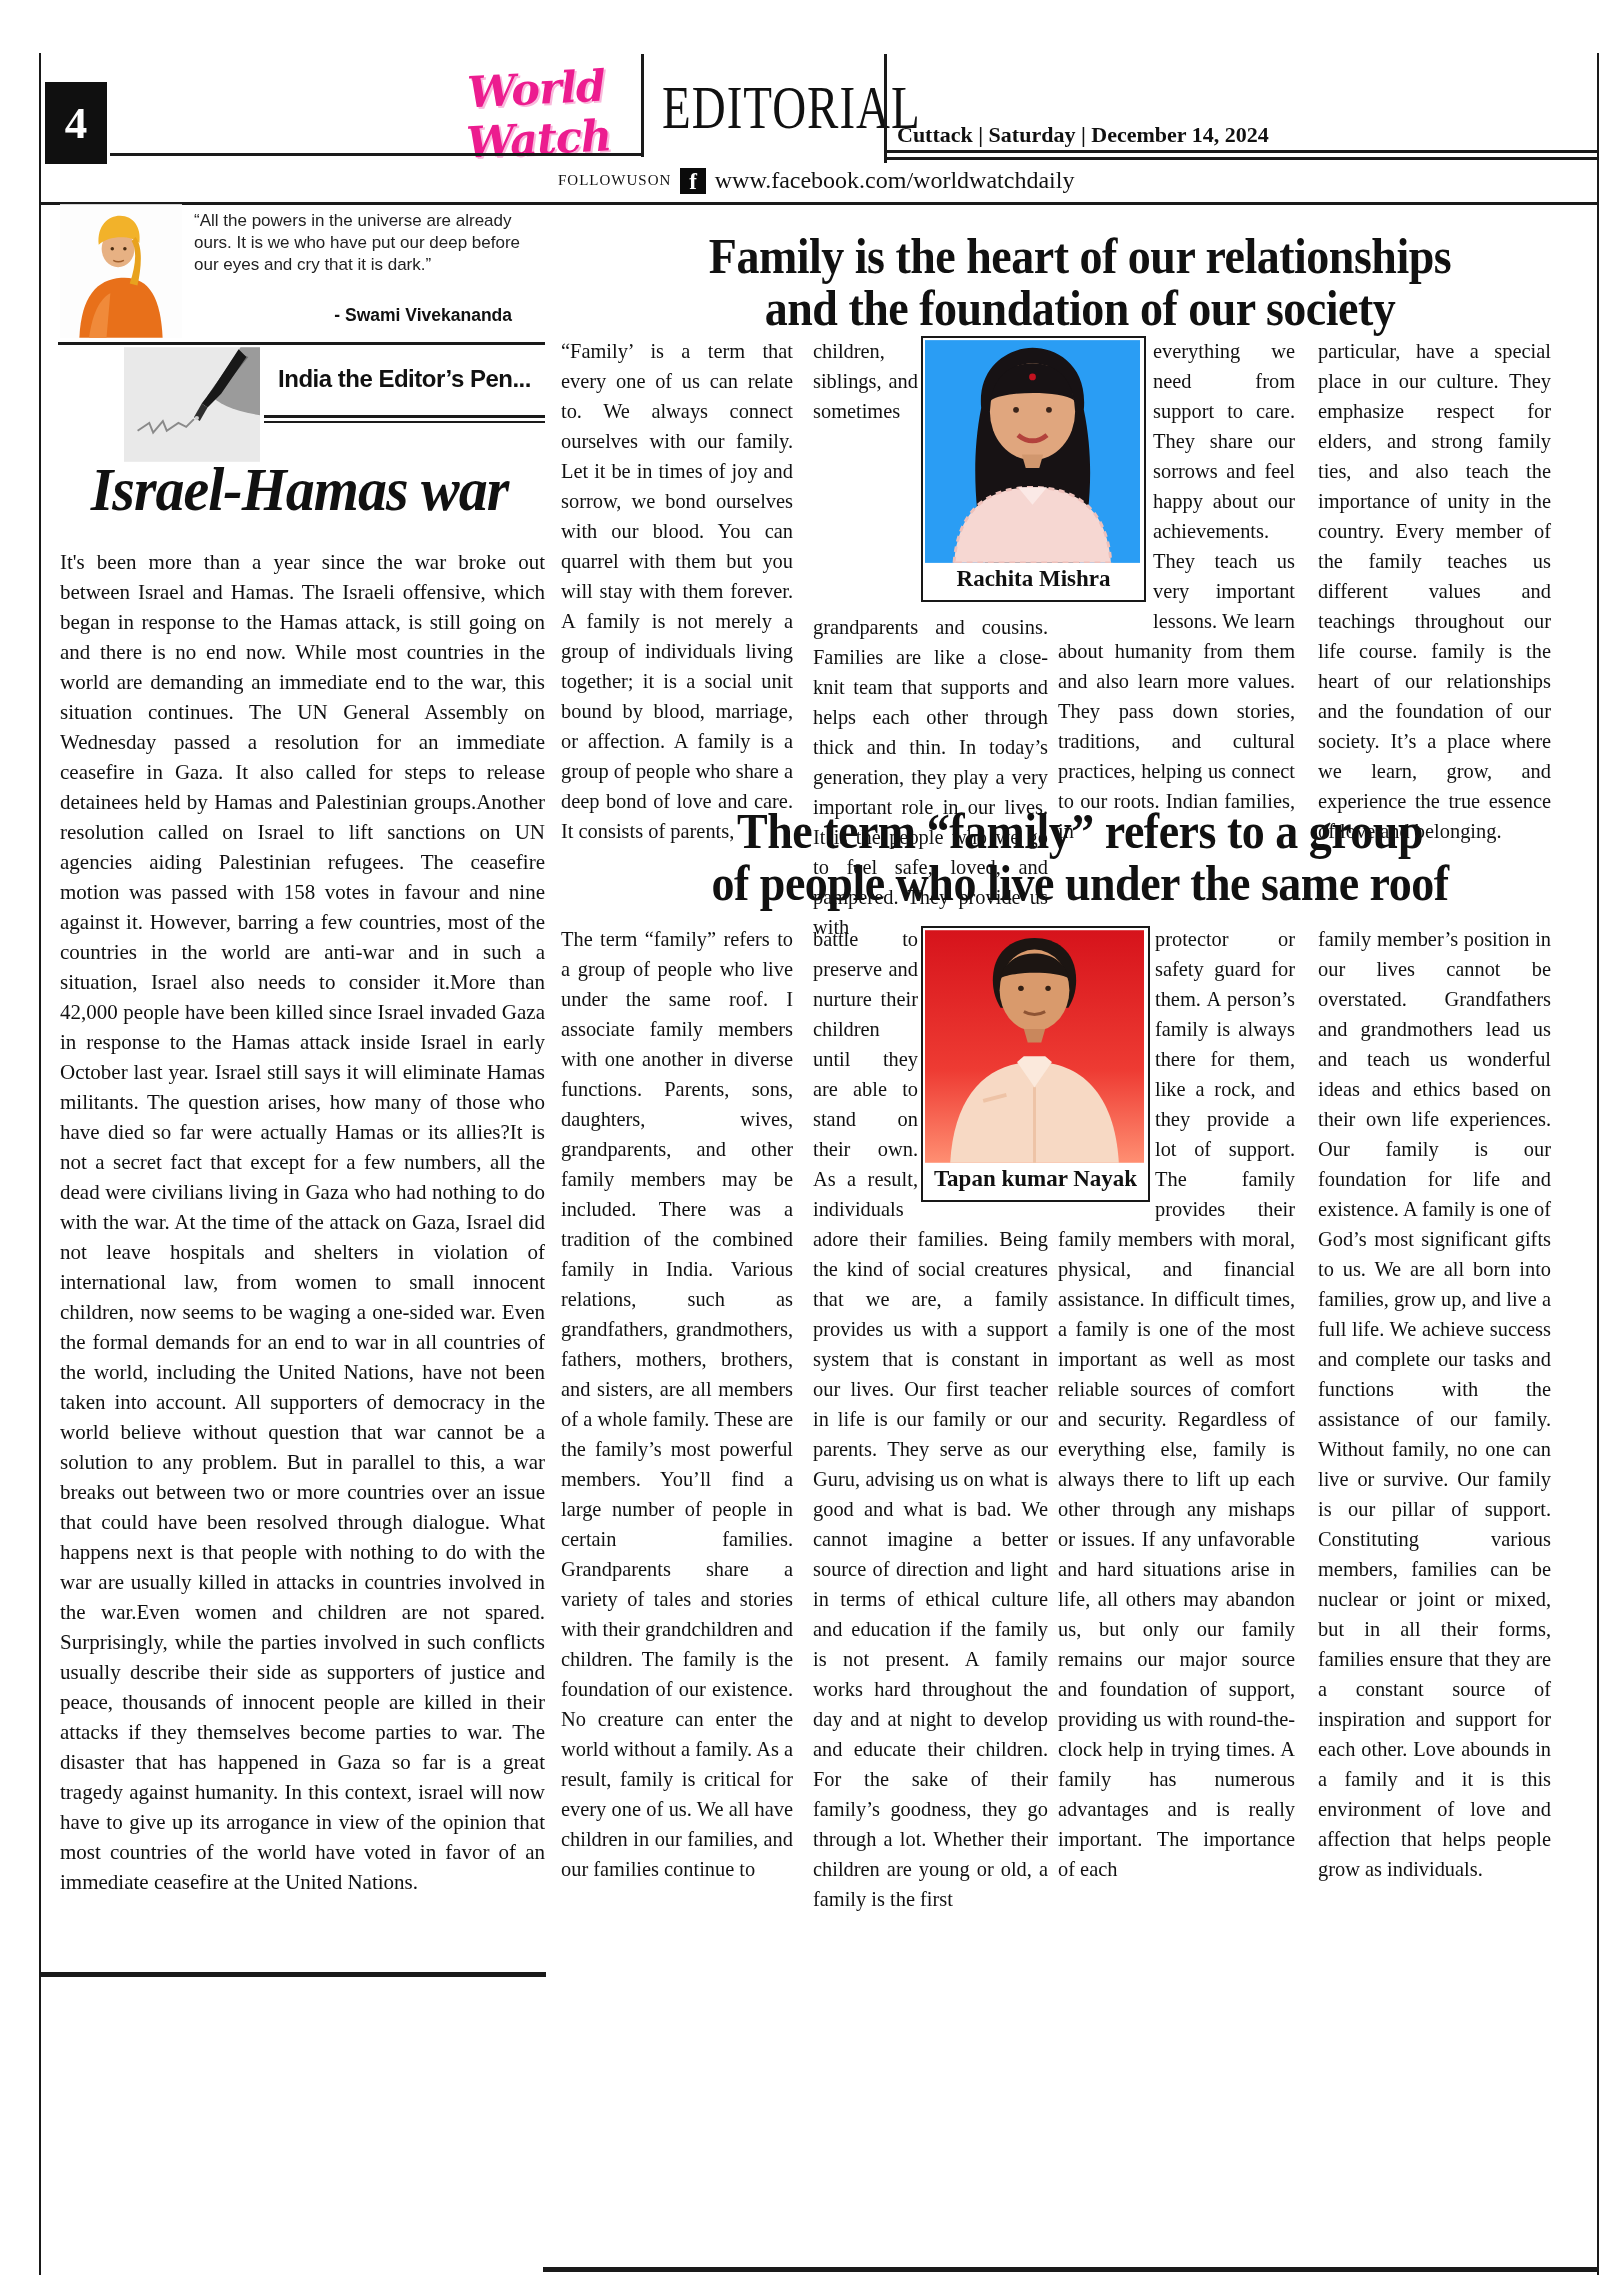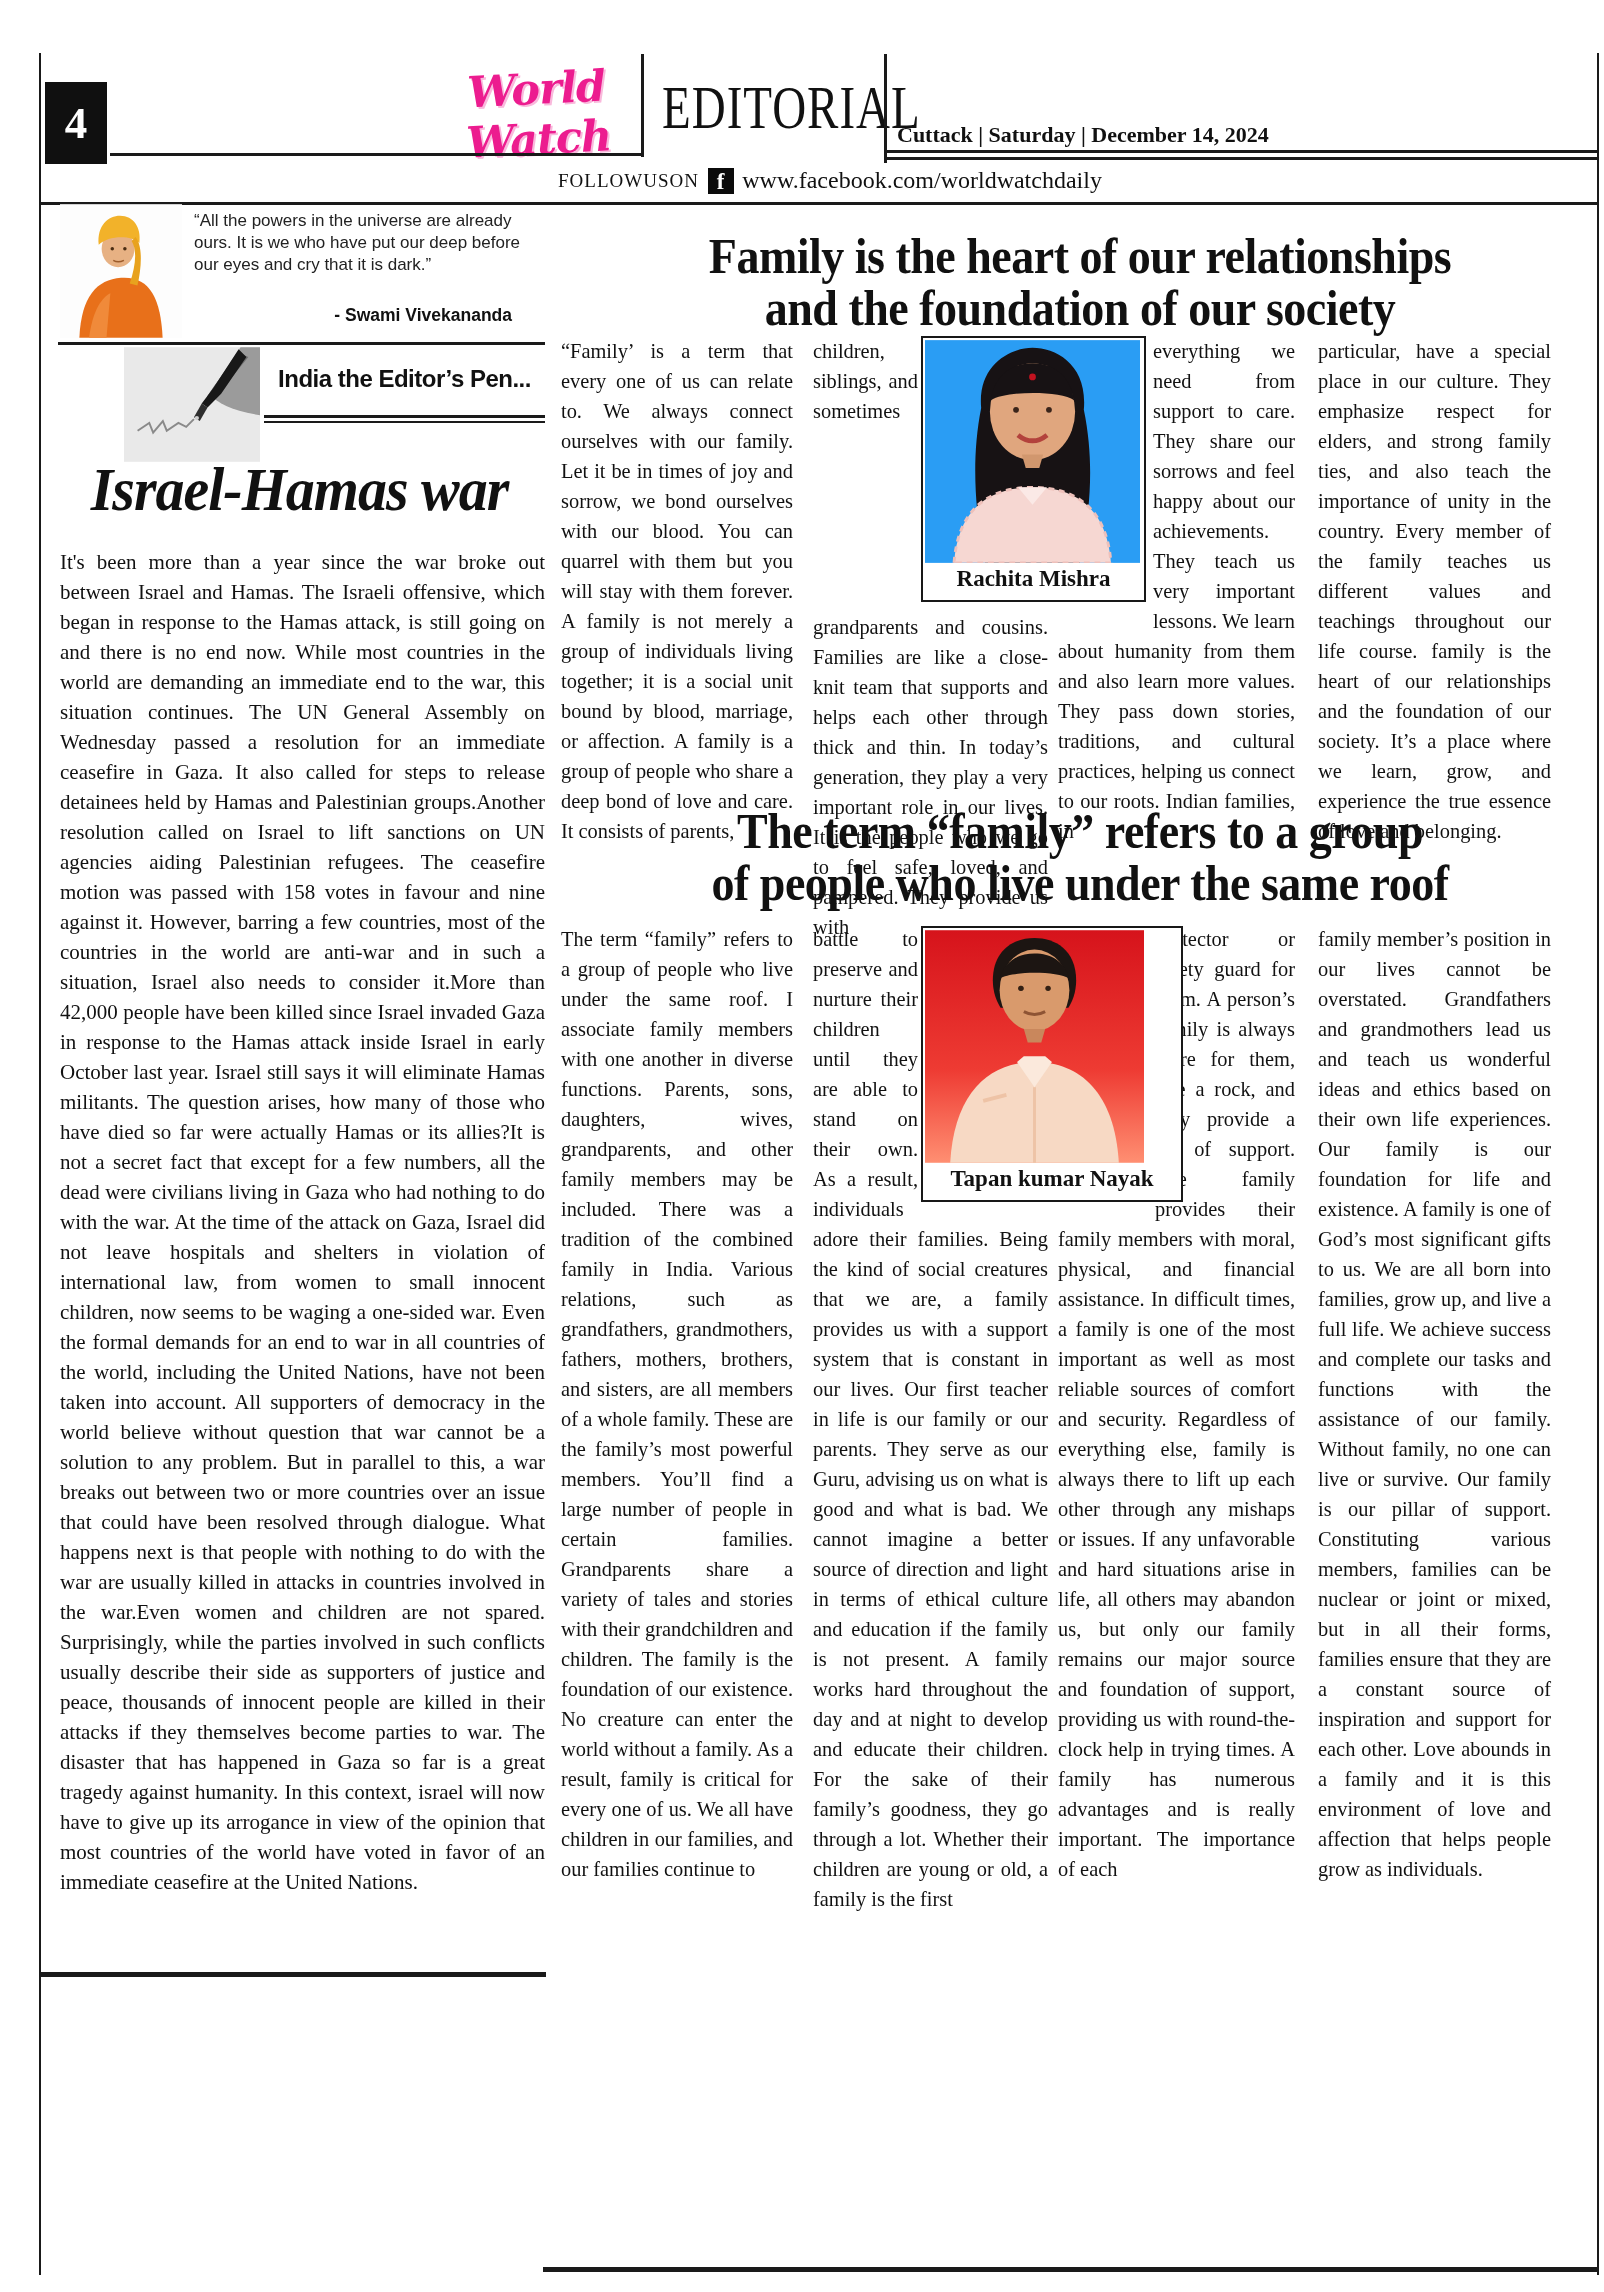--- a/index.html
+++ b/index.html
@@ -14,21 +14,21 @@
   .pageno span{color:#fff;font-size:45px;font-weight:bold;font-family:"Liberation Serif",serif;}
   .logo{position:absolute;left:423px;top:64px;width:229px;text-align:center;
         font-family:"DejaVu Serif",serif;font-style:italic;font-weight:bold;font-size:43px;
         color:#ec1c8f;transform:rotate(-3deg);letter-spacing:-1px;
         text-shadow:1.9px 1.9px 0 #f9b9dc;}
   .section-title{position:absolute;left:648px;top:72px;width:237px;text-align:center;
         font-size:47px;letter-spacing:1px;font-family:"Liberation Serif",serif;margin-left:14px;}
   .section-title span{display:inline-block;transform:scaleY(1.3);transform-origin:top center;}
   .dateline{position:absolute;left:897px;top:122px;width:708px;font-size:22px;font-weight:bold;}
   .follow-row{position:absolute;left:558px;top:165px;height:31px;display:flex;align-items:center;gap:8.7px;}
-  .follow-label{font-size:19px;letter-spacing:1px;}
+  .follow-label{font-size:15px;letter-spacing:1px;}
   .fb-icon{width:26px;height:26px;background:#0b0b0b;color:#fff;display:flex;align-items:flex-end;
            justify-content:center;font-family:"Liberation Serif",serif;font-weight:bold;font-size:23px;line-height:25px;}
   .fb-url{font-size:24px;}
 
   
   .quote-text{position:absolute;left:194px;top:210px;width:351px;
       font-family:"Liberation Sans","DejaVu Sans",sans-serif;font-size:17px;line-height:22px;color:#222;}
   .quote-author{position:absolute;left:194px;top:305px;width:351px;text-align:right;padding-right:33px;box-sizing:border-box;
       font-family:"Liberation Sans","DejaVu Sans",sans-serif;font-size:17.5px;font-weight:bold;}
   .kicker{position:absolute;left:264px;top:365px;width:281px;text-align:center;
@@ -170,21 +170,21 @@
     <span>battle to preserve and nurture their children until they are able to stand on their own. As a result, individuals adore their families. Being the kind of social creatures that we are, a family provides us with a support system that is constant in our lives. Our first teacher in life is our family or our parents. They serve as our Guru, advising us on what is good and what is bad. We cannot imagine a better source of direction and light in terms of ethical culture and education if the family is not present. A family works hard throughout the day and at night to develop and educate their children. For the sake of their family’s goodness, they go through a lot. Whether their children are young or old, a family is the first</span>
   </div>
   <div class="acol" style="left:1058px;top:924px;width:237px;">
     <span class="ph-spacer sp-l" style="width:97px;height:283px;"></span>
     <span>protector or safety guard for them. A person’s family is always there for them, like a rock, and they provide a lot of support. The family provides their family members with moral, physical, and financial assistance. In difficult times, a family is one of the most important as well as most reliable sources of comfort and security. Regardless of everything else, family is always there to lift up each other through any mishaps or issues. If any unfavorable and hard situations arise in life, all others may abandon us, but only our family remains our major source and foundation of support, providing us with round-the-clock help in trying times. A family has numerous advantages and is really important. The importance of each</span>
   </div>
   <div class="acol" style="left:1318px;top:924px;width:233px;">
     <span>family member’s position in our lives cannot be overstated. Grandfathers and grandmothers lead us and teach us wonderful ideas and ethics based on their own life experiences. Our family is our foundation for life and existence. A family is one of God’s most significant gifts to us. We are all born into families, grow up, and live a full life. We achieve success and complete our tasks and functions with the assistance of our family. Without family, no one can live or survive. Our family is our pillar of support. Constituting various members, families can be nuclear or joint or mixed, but in all their forms, families ensure that they are a constant source of inspiration and support for each other. Love abounds in a family and it is this environment of love and affection that helps people grow as individuals.</span>
   </div>
 
-  <div class="photo-frame" style="left:921px;top:926px;width:262px;height:276px;">
+  <div class="photo-frame" style="left:921px;top:926px;width:229px;height:276px;">
     <svg width="219" height="233" viewBox="0 0 226 240" xmlns="http://www.w3.org/2000/svg">
       <defs>
         <linearGradient id="redbg" x1="0" y1="0" x2="0" y2="1">
           <stop offset="0" stop-color="#d6131b"></stop>
           <stop offset="0.6" stop-color="#ee3b33"></stop>
           <stop offset="1" stop-color="#ff8f72"></stop>
         </linearGradient>
       </defs>
       <rect width="226" height="240" fill="url(#redbg)"></rect>
       <path d="M70,52 C70,20 92,8 113,8 C134,8 156,20 156,52 C156,64 152,74 148,80 L78,80 C74,74 70,64 70,52 Z" fill="#1c1512"></path>

